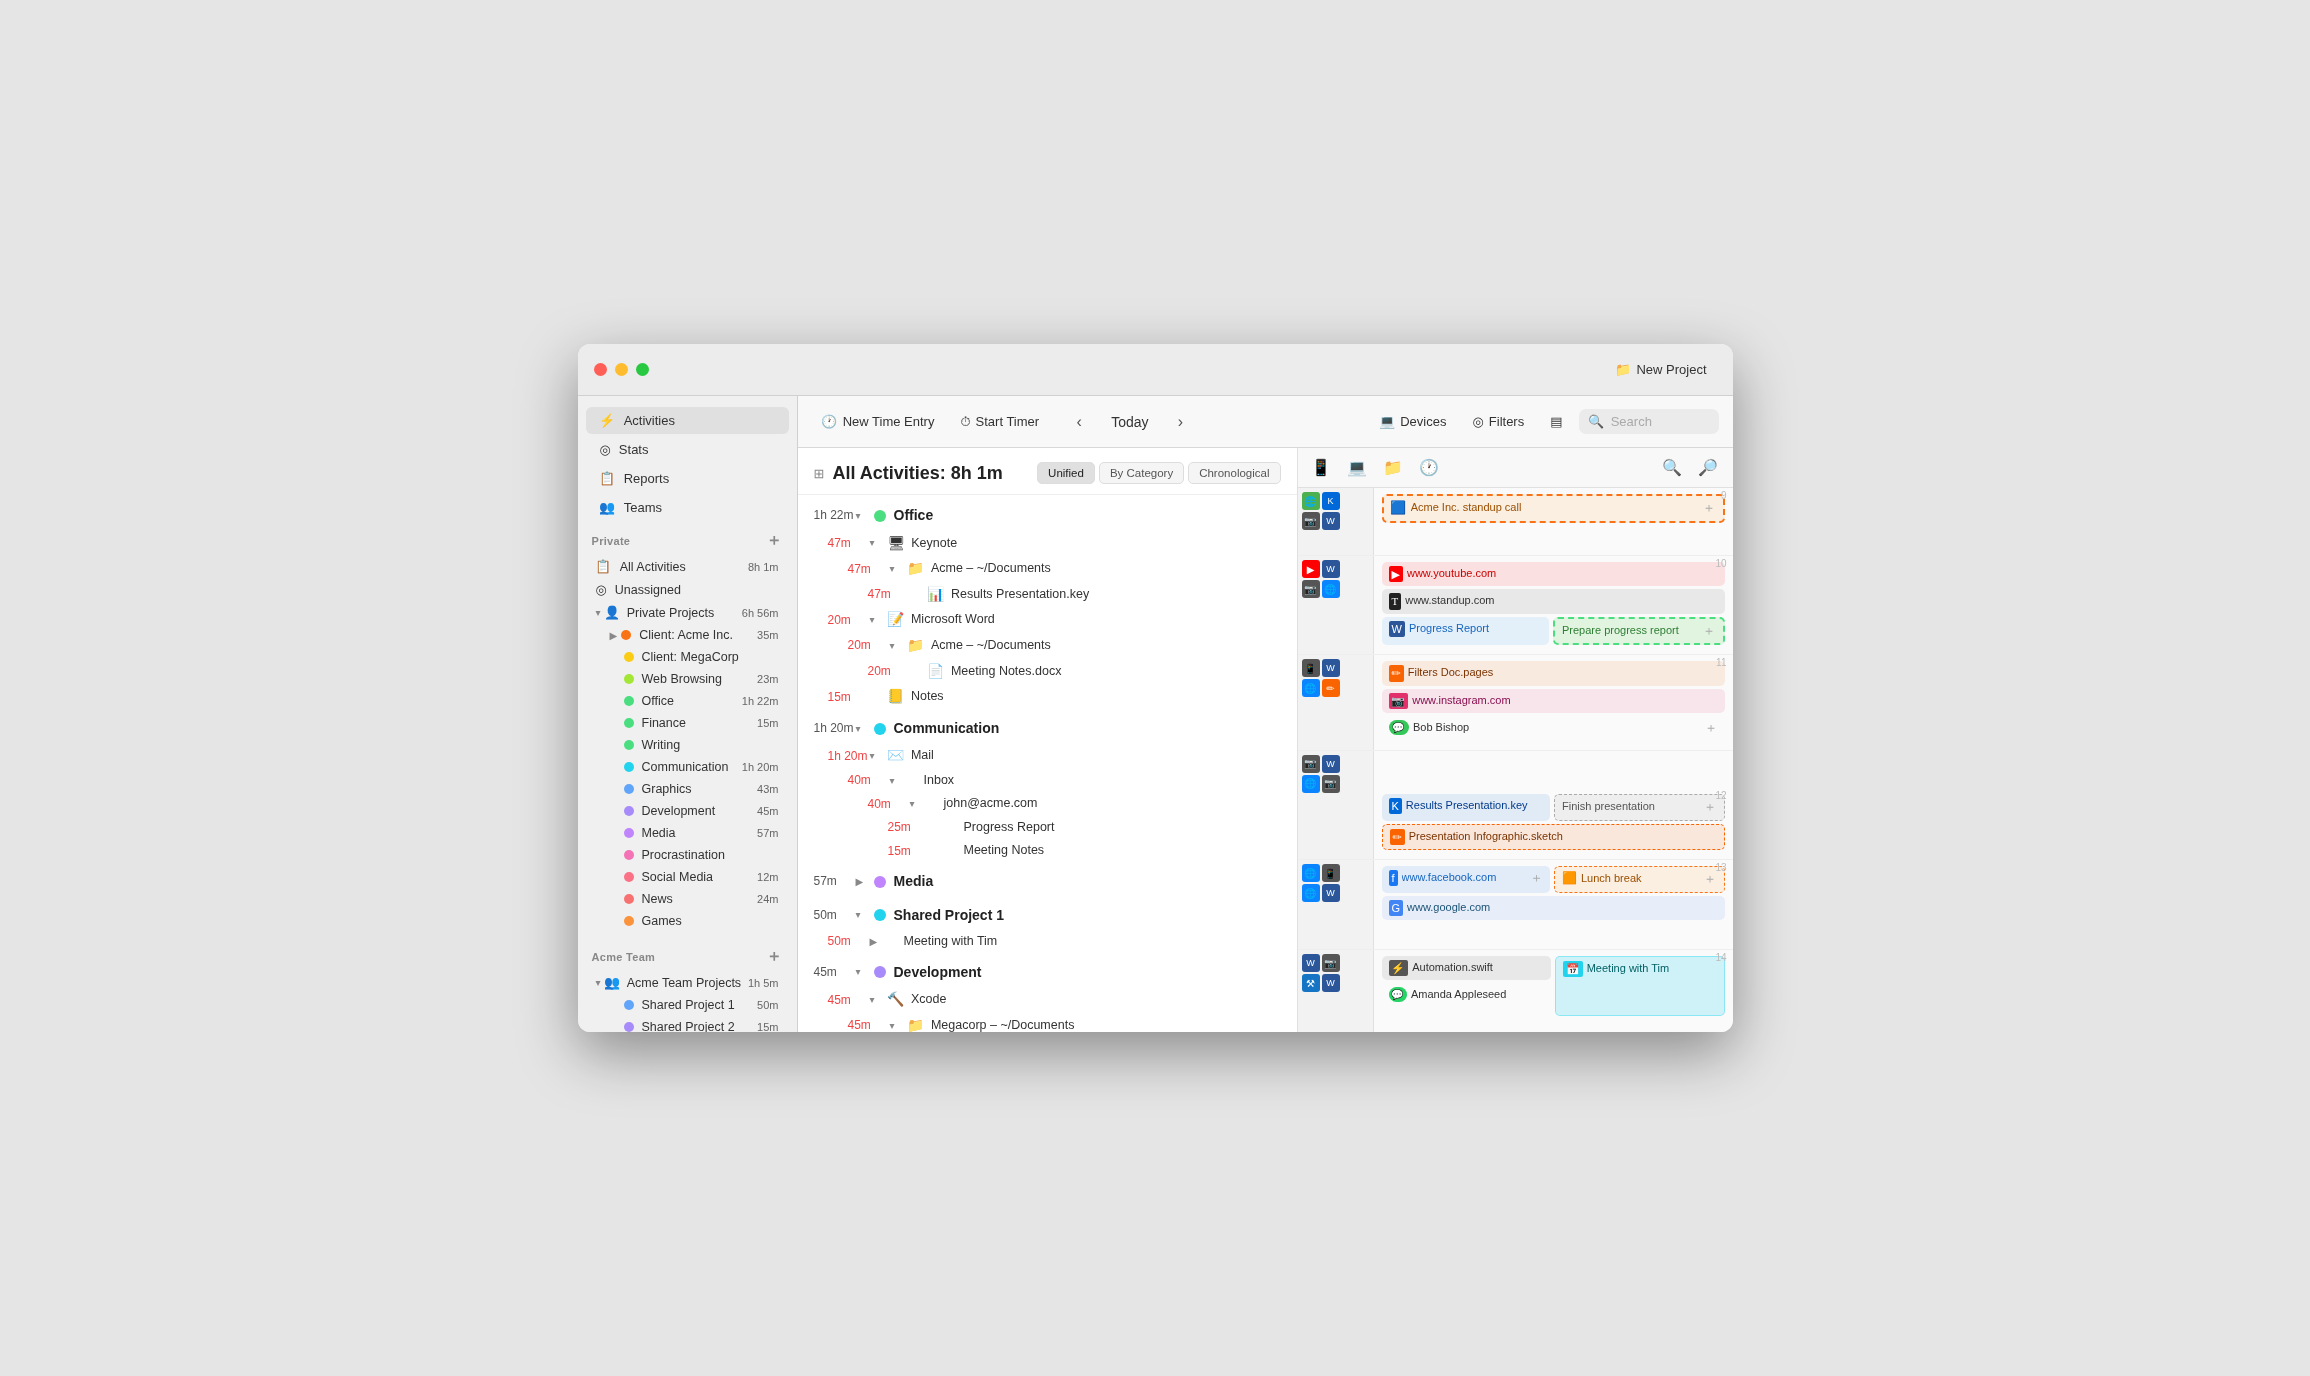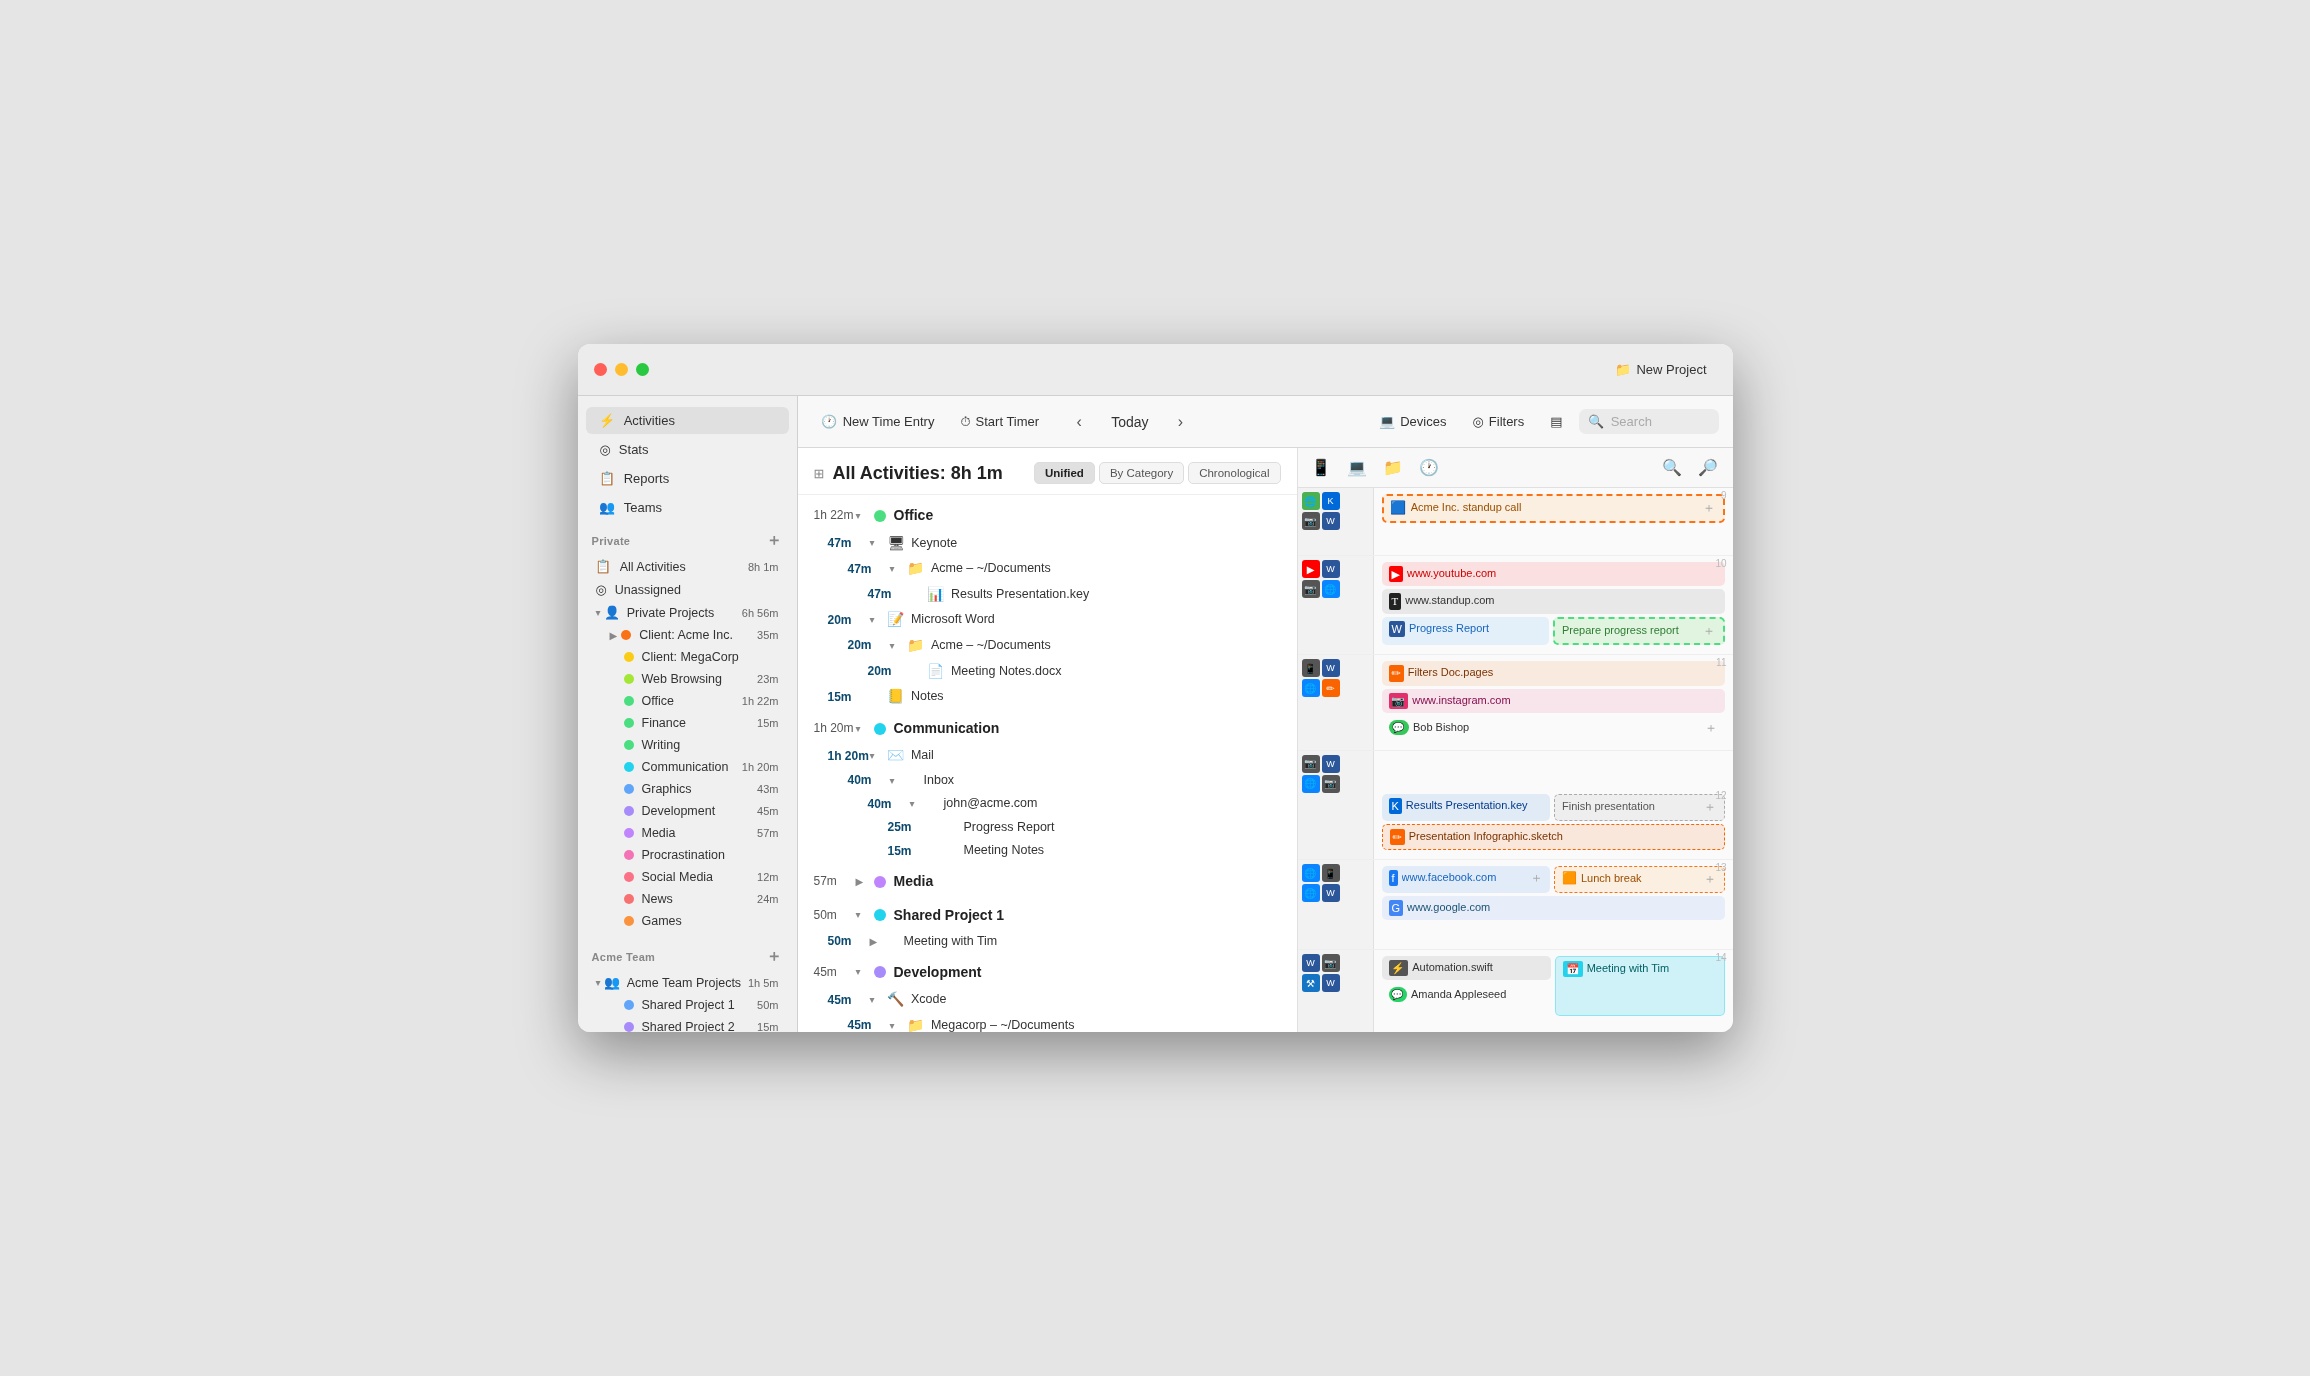--- a/index.html
+++ b/index.html
@@ -223,41 +223,40 @@
       border-radius: 5px;
       font-size: 11.5px;
       cursor: pointer;
       color: #555;
       border: 1px solid #ddd;
       background: #f5f5f5;
     }
     .view-toggle-btn.active {
       background: #e0e0e0;
       color: #222;
-      font-weight: 700;
+      font-weight: 400;
     }
     .activities-list {
       flex: 1;
       overflow-y: auto;
       padding: 6px 0;
     }
     .activity-row {
       display: flex;
       align-items: center;
       padding: 3px 16px;
       font-size: 12.5px;
       color: #333;
       line-height: 1.4;
     }
     .activity-time {
       width: 42px;
       font-size: 12px;
-      color: #0c4a6e;
+      color: #ef4444;
       flex-shrink: 0;
-      font-weight: bold;
     }
     .activity-expand {
       width: 18px;
       font-size: 10px;
       color: #888;
       cursor: pointer;
       flex-shrink: 0;
     }
     .indent-1 { padding-left: 30px; }
     .indent-2 { padding-left: 50px; }

